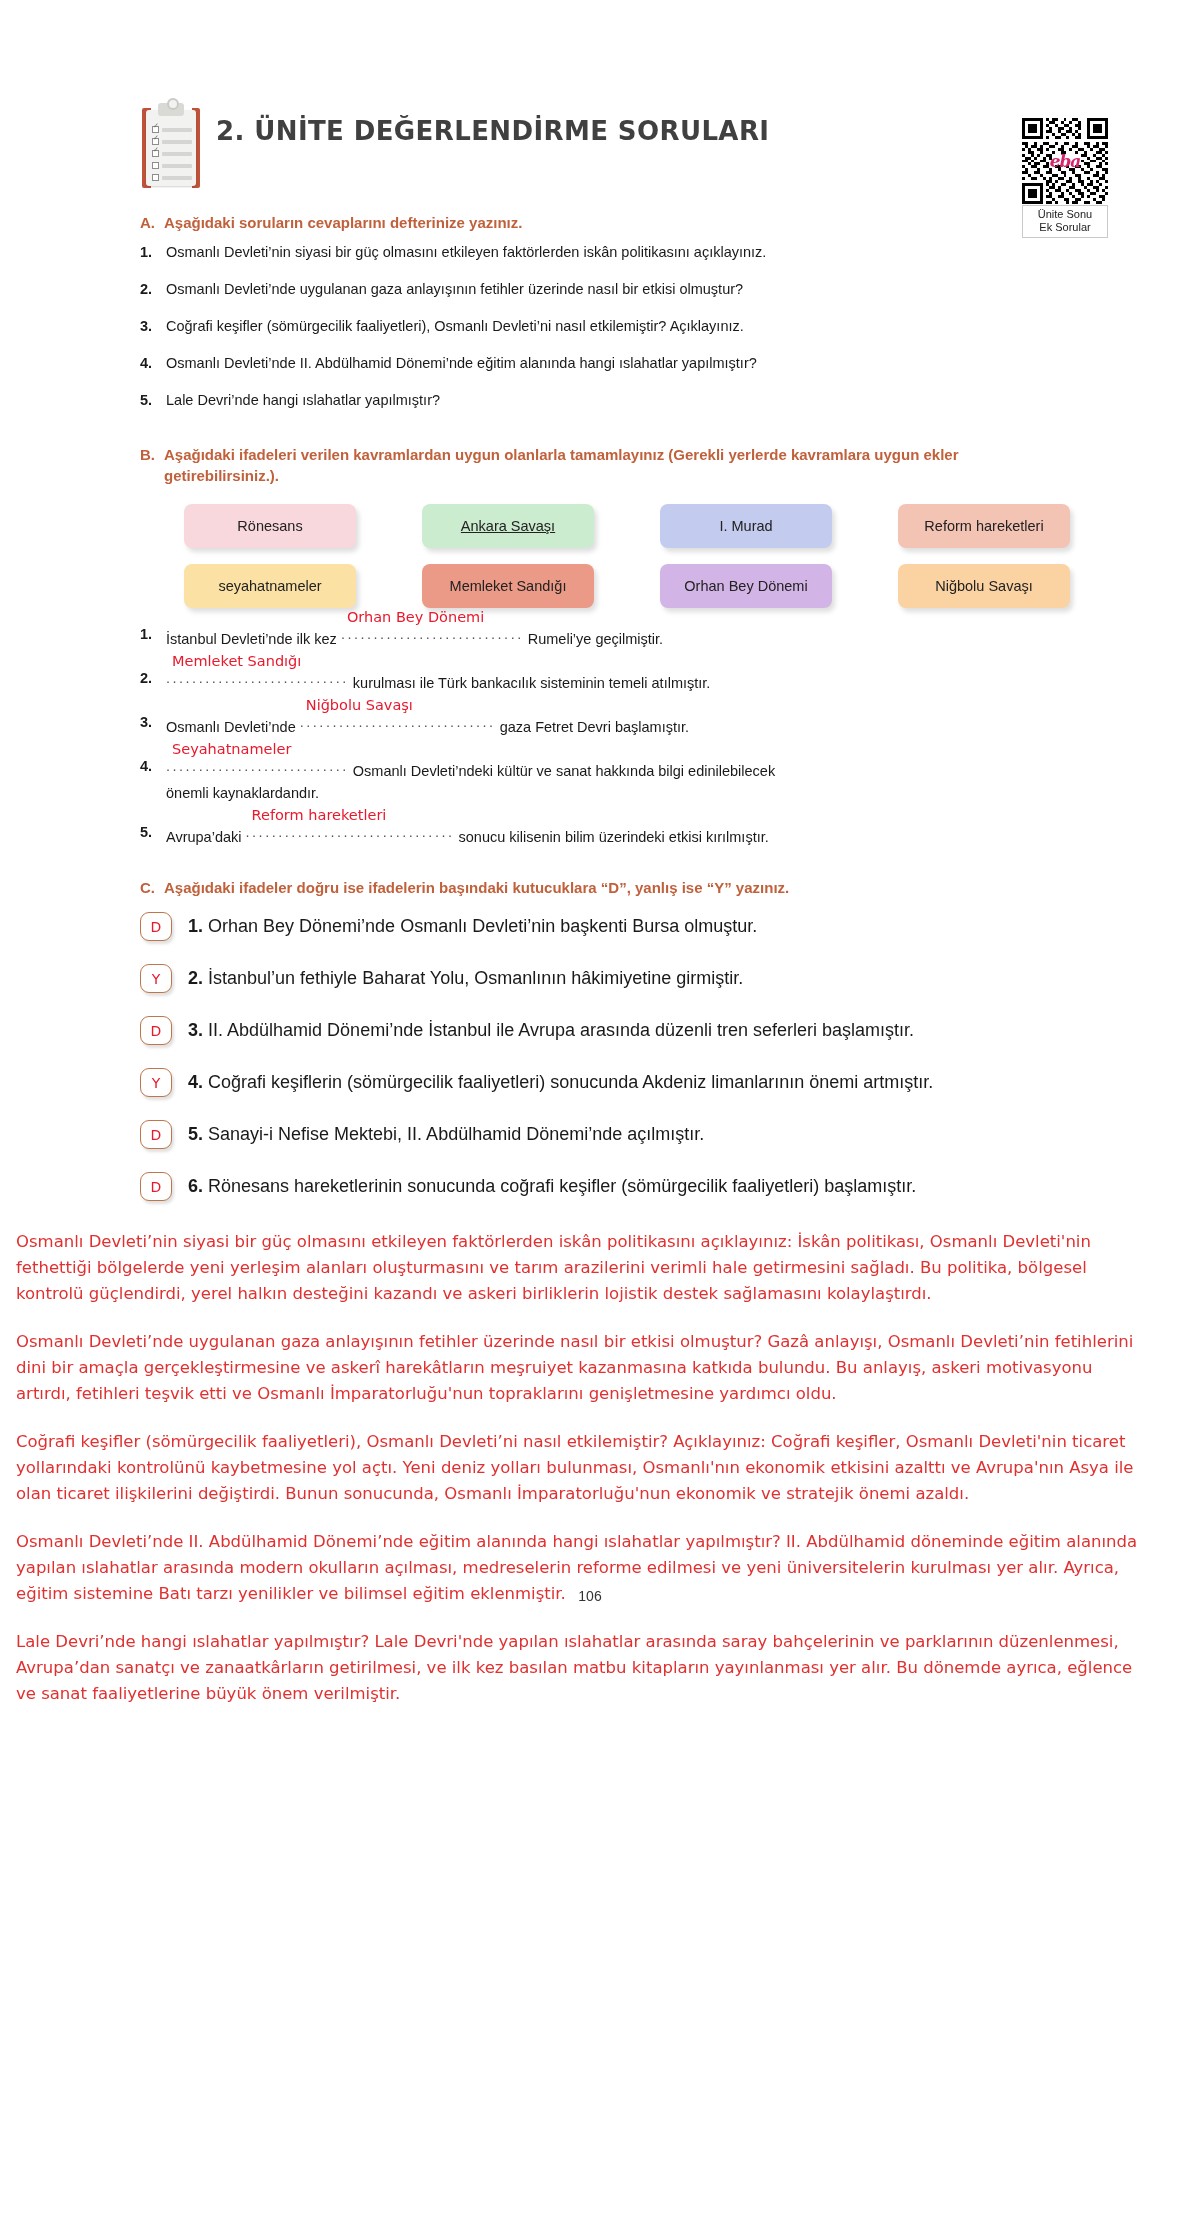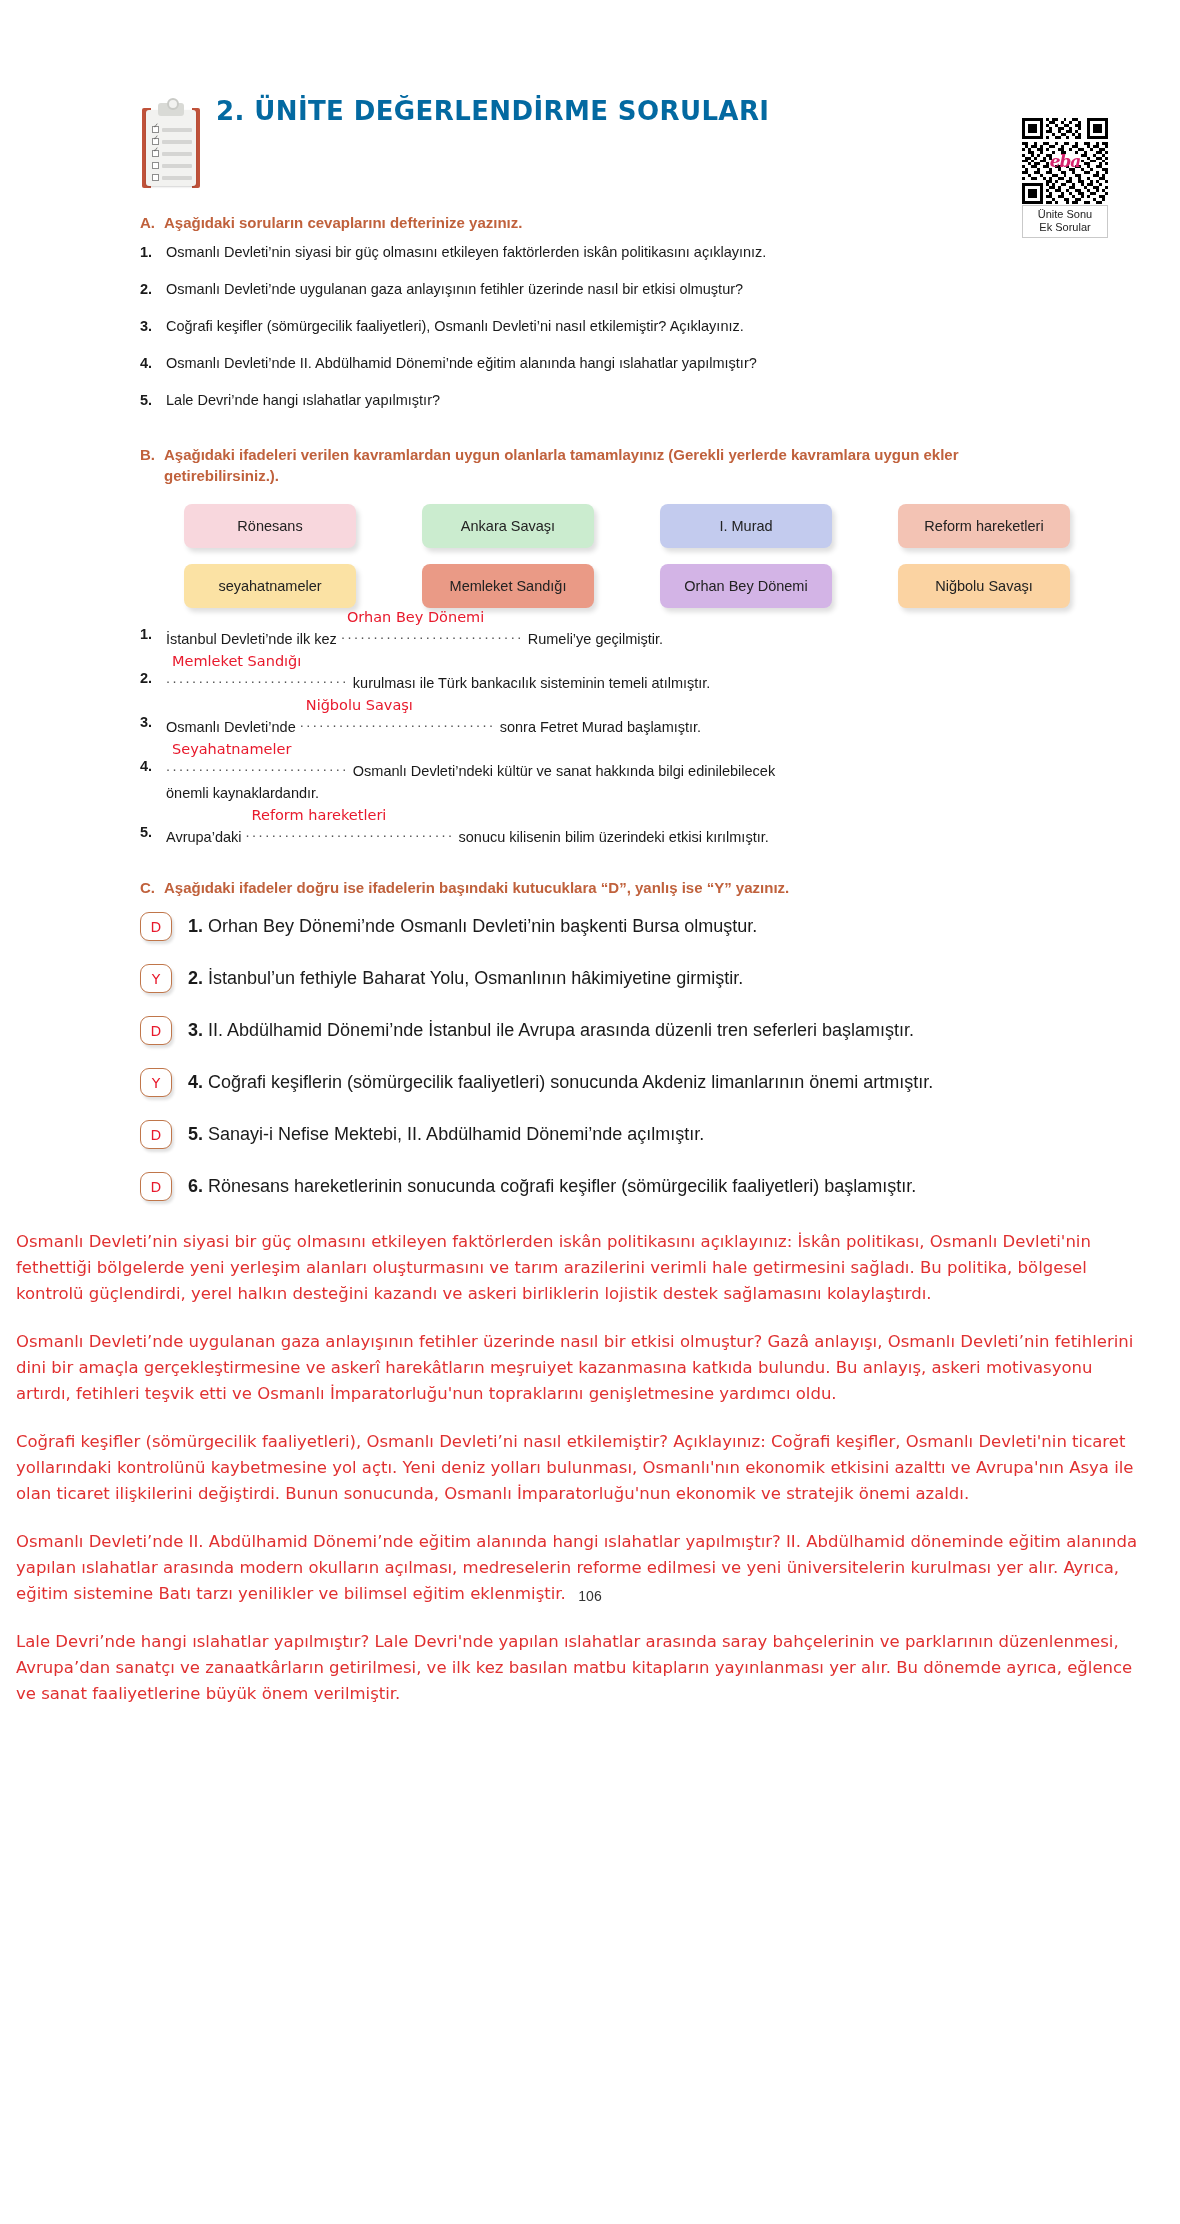--- a/index.html
+++ b/index.html
@@ -34,22 +34,22 @@
   .cb-chk { width:7px; height:7px; border:1px solid #8d8d8d; background:#fff; position:relative;}
   .cb-chk.on:after{content:"✓"; position:absolute; left:0px; top:-5px; font-size:7px; color:#666;}
   .cb-line { height:4px; background:#d5d5d3; flex:1 1 auto; border-radius:1px;}
 
   .title {
     margin-left:18px;
     font-family:"DejaVu Sans", sans-serif;
     font-weight:bold;
     font-size:26px;
     letter-spacing:.4px;
-    color:#0369a1;
-    margin-top:18px;
+    color:#404040;
+    margin-top:38px;
     white-space:nowrap;
   }
 
   
   .qr-wrap { position:absolute; right:72px; top:118px; width:86px; text-align:center;}
   .qr { width:86px; height:86px; position:relative; background:#fff;}
   .qr svg { display:block; }
   .qr-ebalogo { position:absolute; left:50%; top:50%; transform:translate(-50%,-50%);
                 font-family:"DejaVu Serif", serif; font-style:italic; font-weight:bold;
                 font-size:17px; color:#d6246e; letter-spacing:-1px; }
@@ -397,21 +397,21 @@
     <div class="sec-head" style="margin-top:34px;">
       <span class="letter">B.</span>
       <span class="txt">Aşağıdaki ifadeleri verilen kavramlardan uygun olanlarla tamamlayınız (Gerekli yerlerde kavramlara uygun ekler getirebilirsiniz.).</span>
     </div>
 
     <div class="chips">
       <div class="chip-row">
         <div class="chip" style="background: rgb(248, 215, 221);">
             <span>Rönesans</span>
           </div>
-        <div class="chip" style="background: rgb(203, 236, 207);">
+        <div class="chip" style="background: rgb(203, 236, 207); text-decoration: underline;">
             <span>Ankara Savaşı</span>
           </div>
         <div class="chip" style="background: rgb(195, 203, 238);">
             <span>I. Murad</span>
           </div>
         <div class="chip" style="background: rgb(243, 195, 180);">
             <span>Reform hareketleri</span>
           </div>
       </div>
       <div class="chip-row">
@@ -456,21 +456,21 @@
       </div>
 
       <div class="fill">
         <span class="q-num">3.</span>
         <span class="fill-body">
           <span>Osmanlı Devleti’nde</span>
           <span class="blank">
             <span class="ans">Niğbolu Savaşı</span>
             <span class="dots">..............................</span>
           </span>
-          <span>sonra Fetret Murad  başlamıştır.</span>
+          <span>gaza Fetret Devri  başlamıştır.</span>
         </span>
       </div>
 
       <div class="fill">
         <span class="q-num">4.</span>
         <span class="fill-body">
           <span class="blank">
             <span class="ans">Seyahatnameler</span>
             <span class="dots">............................</span>
           </span>

